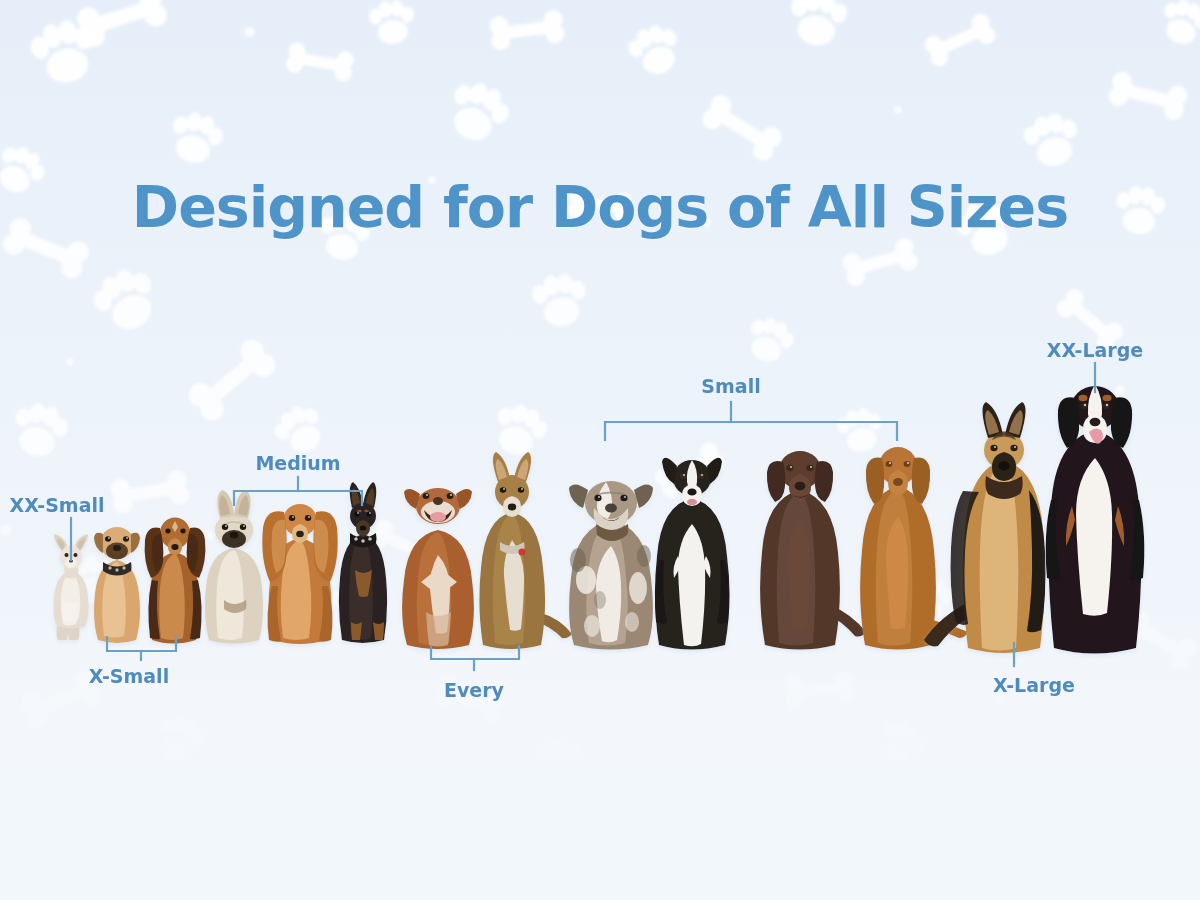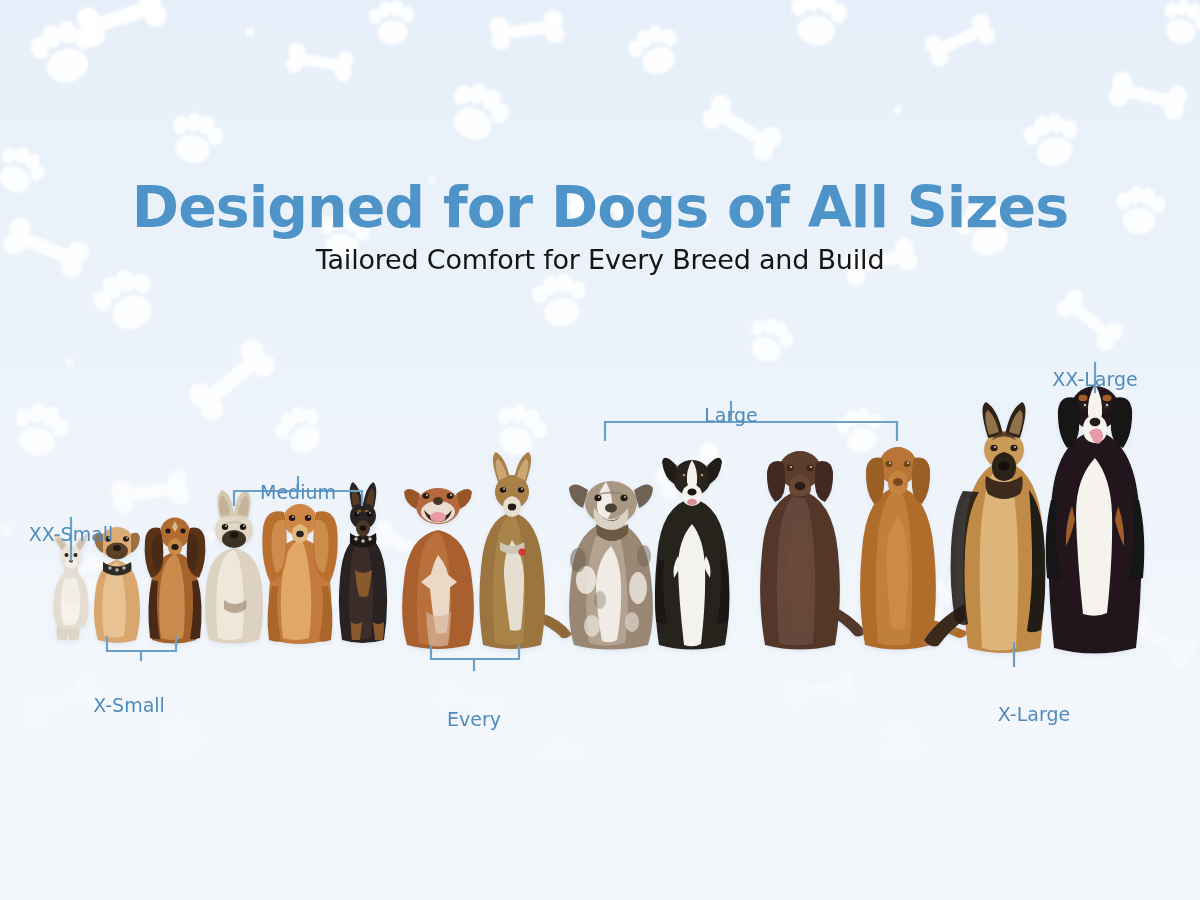--- a/index.html
+++ b/index.html
@@ -28,24 +28,23 @@
   }
 
   
   #dogs{position:absolute;left:0;top:0;width:1200px;height:900px;}
 
   
   #annotations{position:absolute;left:0;top:0;width:1200px;height:900px;}
   .sz-label{
     position:absolute;
     font-family:"DejaVu Sans", sans-serif;
-    font-weight:400;font-size:19px;
+    font-weight:700;font-size:19px;
     color:#4f8cbd;white-space:nowrap;
     transform:translateX(-50%);
-    margin-top:29px;
   }
 </style>
 </head>
 <body>
 
 <div id="stage">
 
   <svg id="bgpattern" viewBox="0 0 1200 900" preserveAspectRatio="none" aria-hidden="true">
     <defs>
       <linearGradient id="bgGrad" x1="0" y1="0" x2="0" y2="1">
@@ -155,21 +154,20 @@
         <circle cx="800" cy="620" r="5"></circle>
         <circle cx="1000" cy="700" r="4"></circle>
         <circle cx="6" cy="530" r="6"></circle>
         <circle cx="80" cy="780" r="5"></circle>
       </g>
     </g>
   </svg>
 
   <div class="title-wrap">
     <h1 class="main-title">Designed for Dogs of All Sizes</h1>
-    <p class="sub-title">Tailored Comfort for Every Breed and Build</p>
   </div>
 
   <svg id="dogs" viewBox="0 0 1200 900">
     <defs>
       <filter id="dogshadow" x="-30%" y="-30%" width="160%" height="160%">
         <feDropShadow dx="0" dy="2" stdDeviation="2" flood-color="#9fb4c8" flood-opacity="0.22"></feDropShadow>
       </filter>
     </defs>
 
     <g filter="url(#dogshadow)">
@@ -619,22 +617,22 @@
         <line x1="731" y1="422" x2="731" y2="402"></line>
       </g>
 
       <line x1="1014" y1="643" x2="1014" y2="666"></line>
 
       <line x1="1095" y1="363" x2="1095" y2="392"></line>
     </g>
   </svg>
 
   <div>
-    <div class="sz-label" style="left:71px;top:494px">XX-Small</div>
+    <div class="sz-label" style="left:57px;top:494px">XX-Small</div>
     <div class="sz-label" style="left:129px;top:665px">X-Small</div>
     <div class="sz-label" style="left:298px;top:452px">Medium</div>
     <div class="sz-label" style="left:474px;top:679px">Every</div>
-    <div class="sz-label" style="left:731px;top:375px">Large</div>
+    <div class="sz-label" style="left:731px;top:375px">Small</div>
     <div class="sz-label" style="left:1034px;top:674px">X-Large</div>
     <div class="sz-label" style="left:1095px;top:339px">XX-Large</div>
   </div>
 
 </div>
 
 </body></html>

